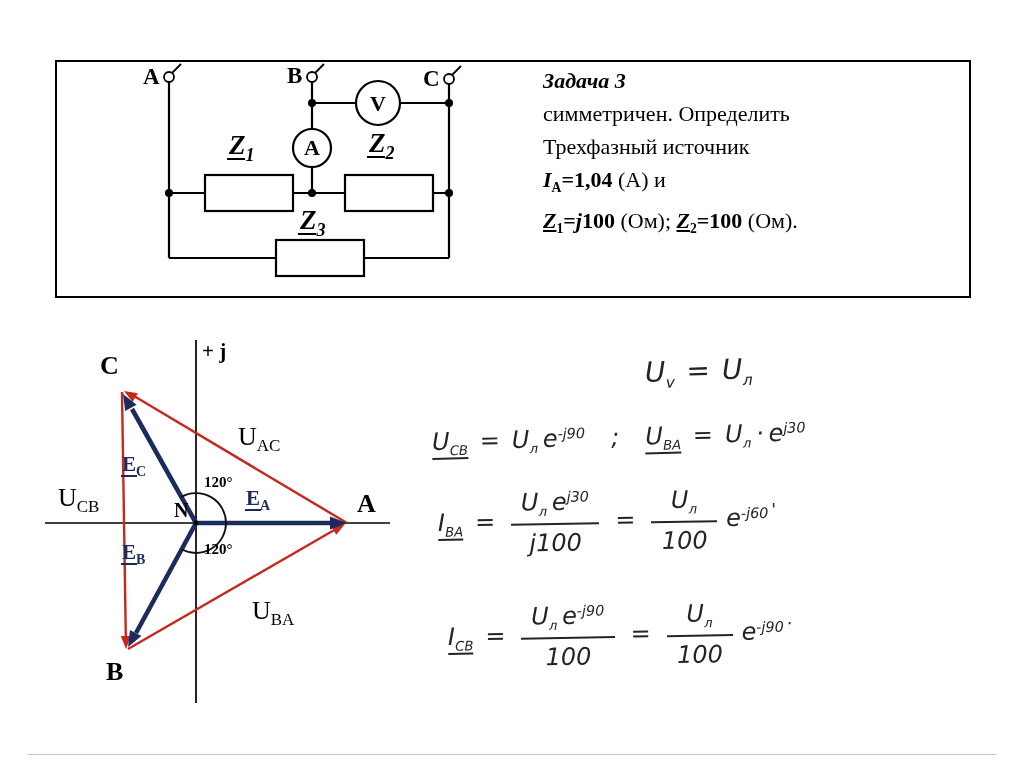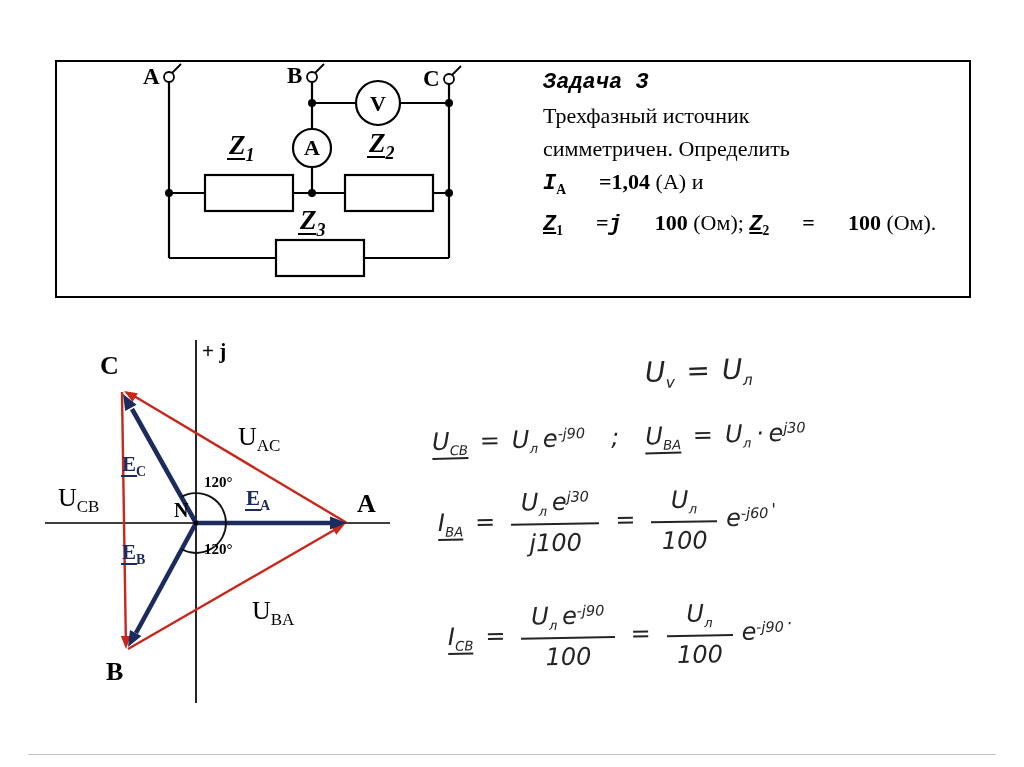--- a/index.html
+++ b/index.html
@@ -8,22 +8,22 @@
          font-family:"Liberation Serif", serif; color:#000; }
   .stage { position:absolute; left:0; top:0; width:1024px; height:767px; background:#fff; }
 
   
   .problem-box { position:absolute; left:55px; top:60px; width:916px; height:238px;
                  border:2px solid #000; background:#fff; }
   .circuit { position:absolute; left:0; top:0; }
   .problem-text { position:absolute; left:486px; top:2px; width:426px;
                   font-size:22px; line-height:33px; }
   .ln { white-space:nowrap; }
-  .bi { font-weight:bold; font-style:italic;font-family:Liberation Mono, monospace; }
-  .b  { font-weight:bold;margin-left:33px; }
+  .bi { font-weight:bold; font-style:italic; }
+  .b  { font-weight:bold; }
   sub.ps { font-size:0.62em; font-weight:bold; }
   .uz { text-decoration:underline; }
 
   
   .cw line { stroke:#000; stroke-width:2.2; }
   .tslash { stroke:#000; stroke-width:1.8; }
   .tcirc { fill:#fff; stroke:#000; stroke-width:1.8; }
   .jdot { fill:#000; }
   .zbox { fill:#fff; stroke:#000; stroke-width:2.2; }
   .mcirc { fill:#fff; stroke:#000; stroke-width:2.2; }
@@ -137,22 +137,22 @@
       <text class="zl" x="243" y="167"><tspan>Z</tspan><tspan class="zs" dy="7">3</tspan></text>
       <line class="zul" x1="241" y1="172" x2="259" y2="172"></line>
 
       <text class="term" x="86" y="22">A</text>
       <text class="term" x="230" y="21">B</text>
       <text class="term" x="366" y="24">C</text>
     </svg>
 
     <div class="problem-text">
       <div class="ln"><span class="bi">Задача 3</span></div>
+      <div class="ln"><span>симметричен. Определить</span></div>
       <div class="ln"><span>Трехфазный источник</span></div>
-      <div class="ln"><span>симметричен. Определить</span></div>
       <div class="ln">
         <span class="bi">I</span><sub class="ps">А</sub><span class="b">=1,04</span><span> (А) и</span>
       </div>
       <div class="ln">
         <span class="bi uz">Z</span><sub class="ps">1</sub><span class="b">=</span><span class="bi">j</span><span class="b">100</span><span> (Ом); </span><span class="bi uz">Z</span><sub class="ps">2</sub><span class="b">=</span><span class="b">100</span><span> (Ом).</span>
       </div>
     </div>
   </div>
 
   <svg class="phasor" width="400" height="392" viewBox="0 0 400 392">

